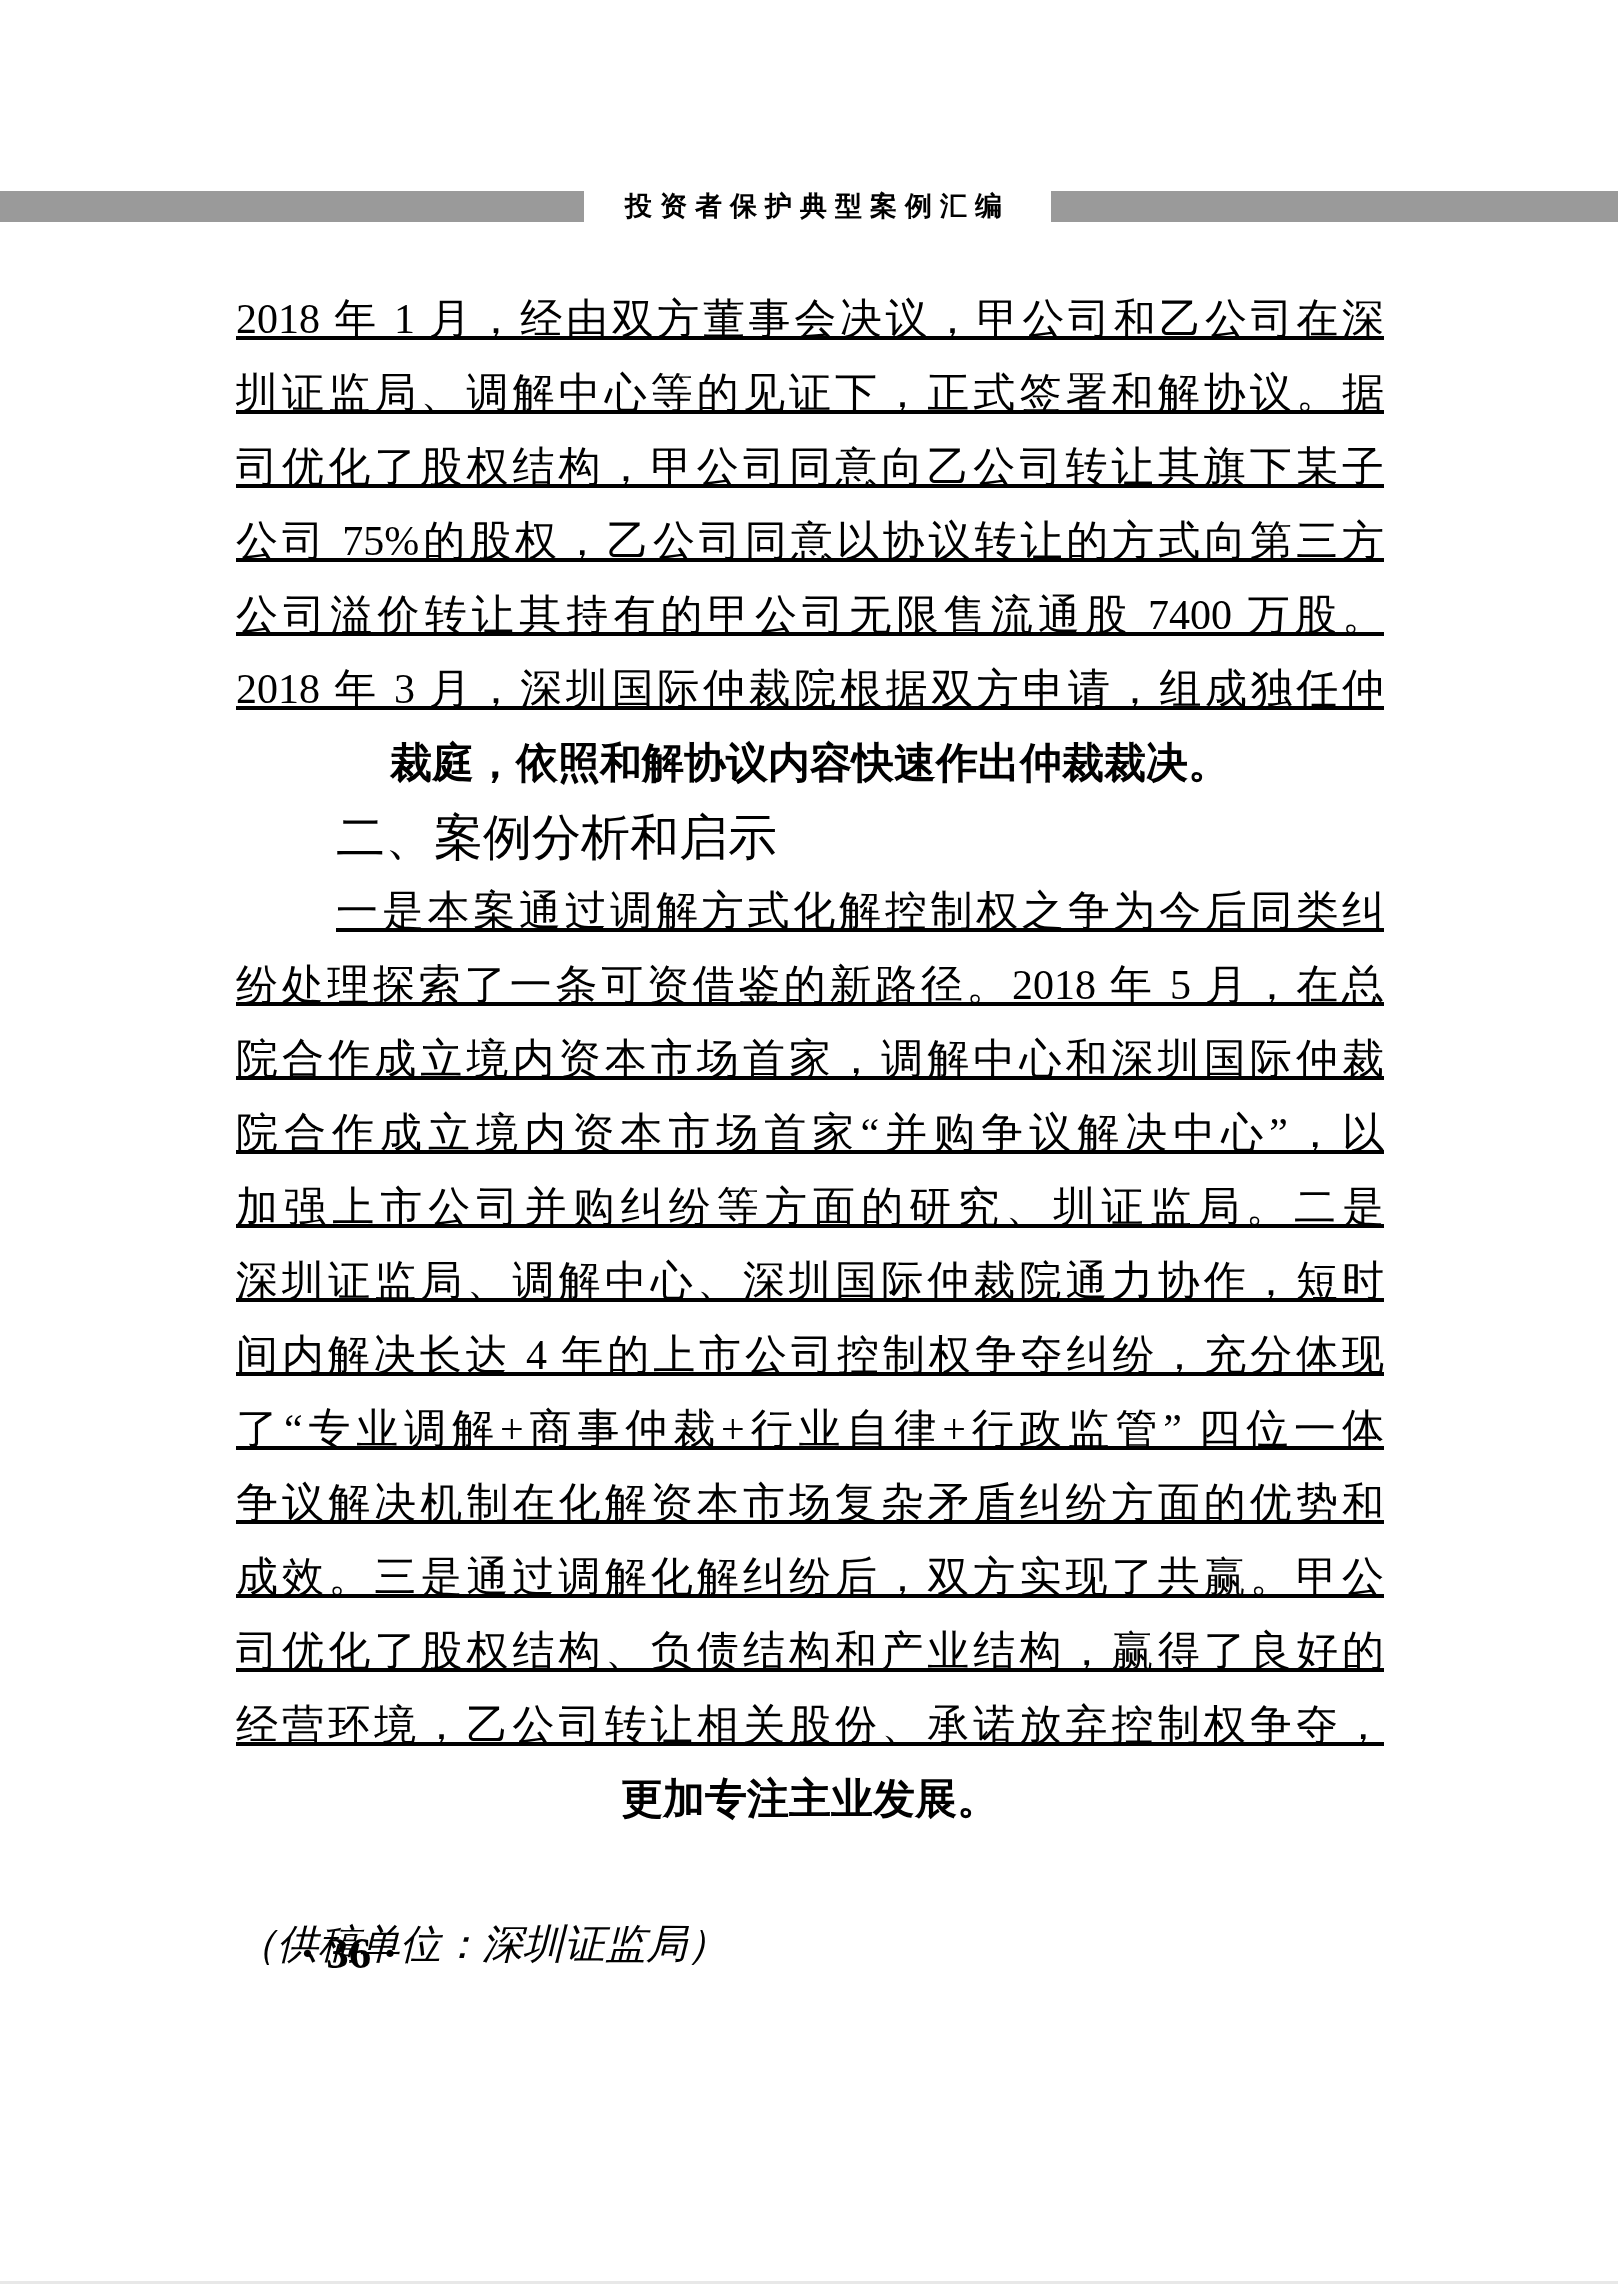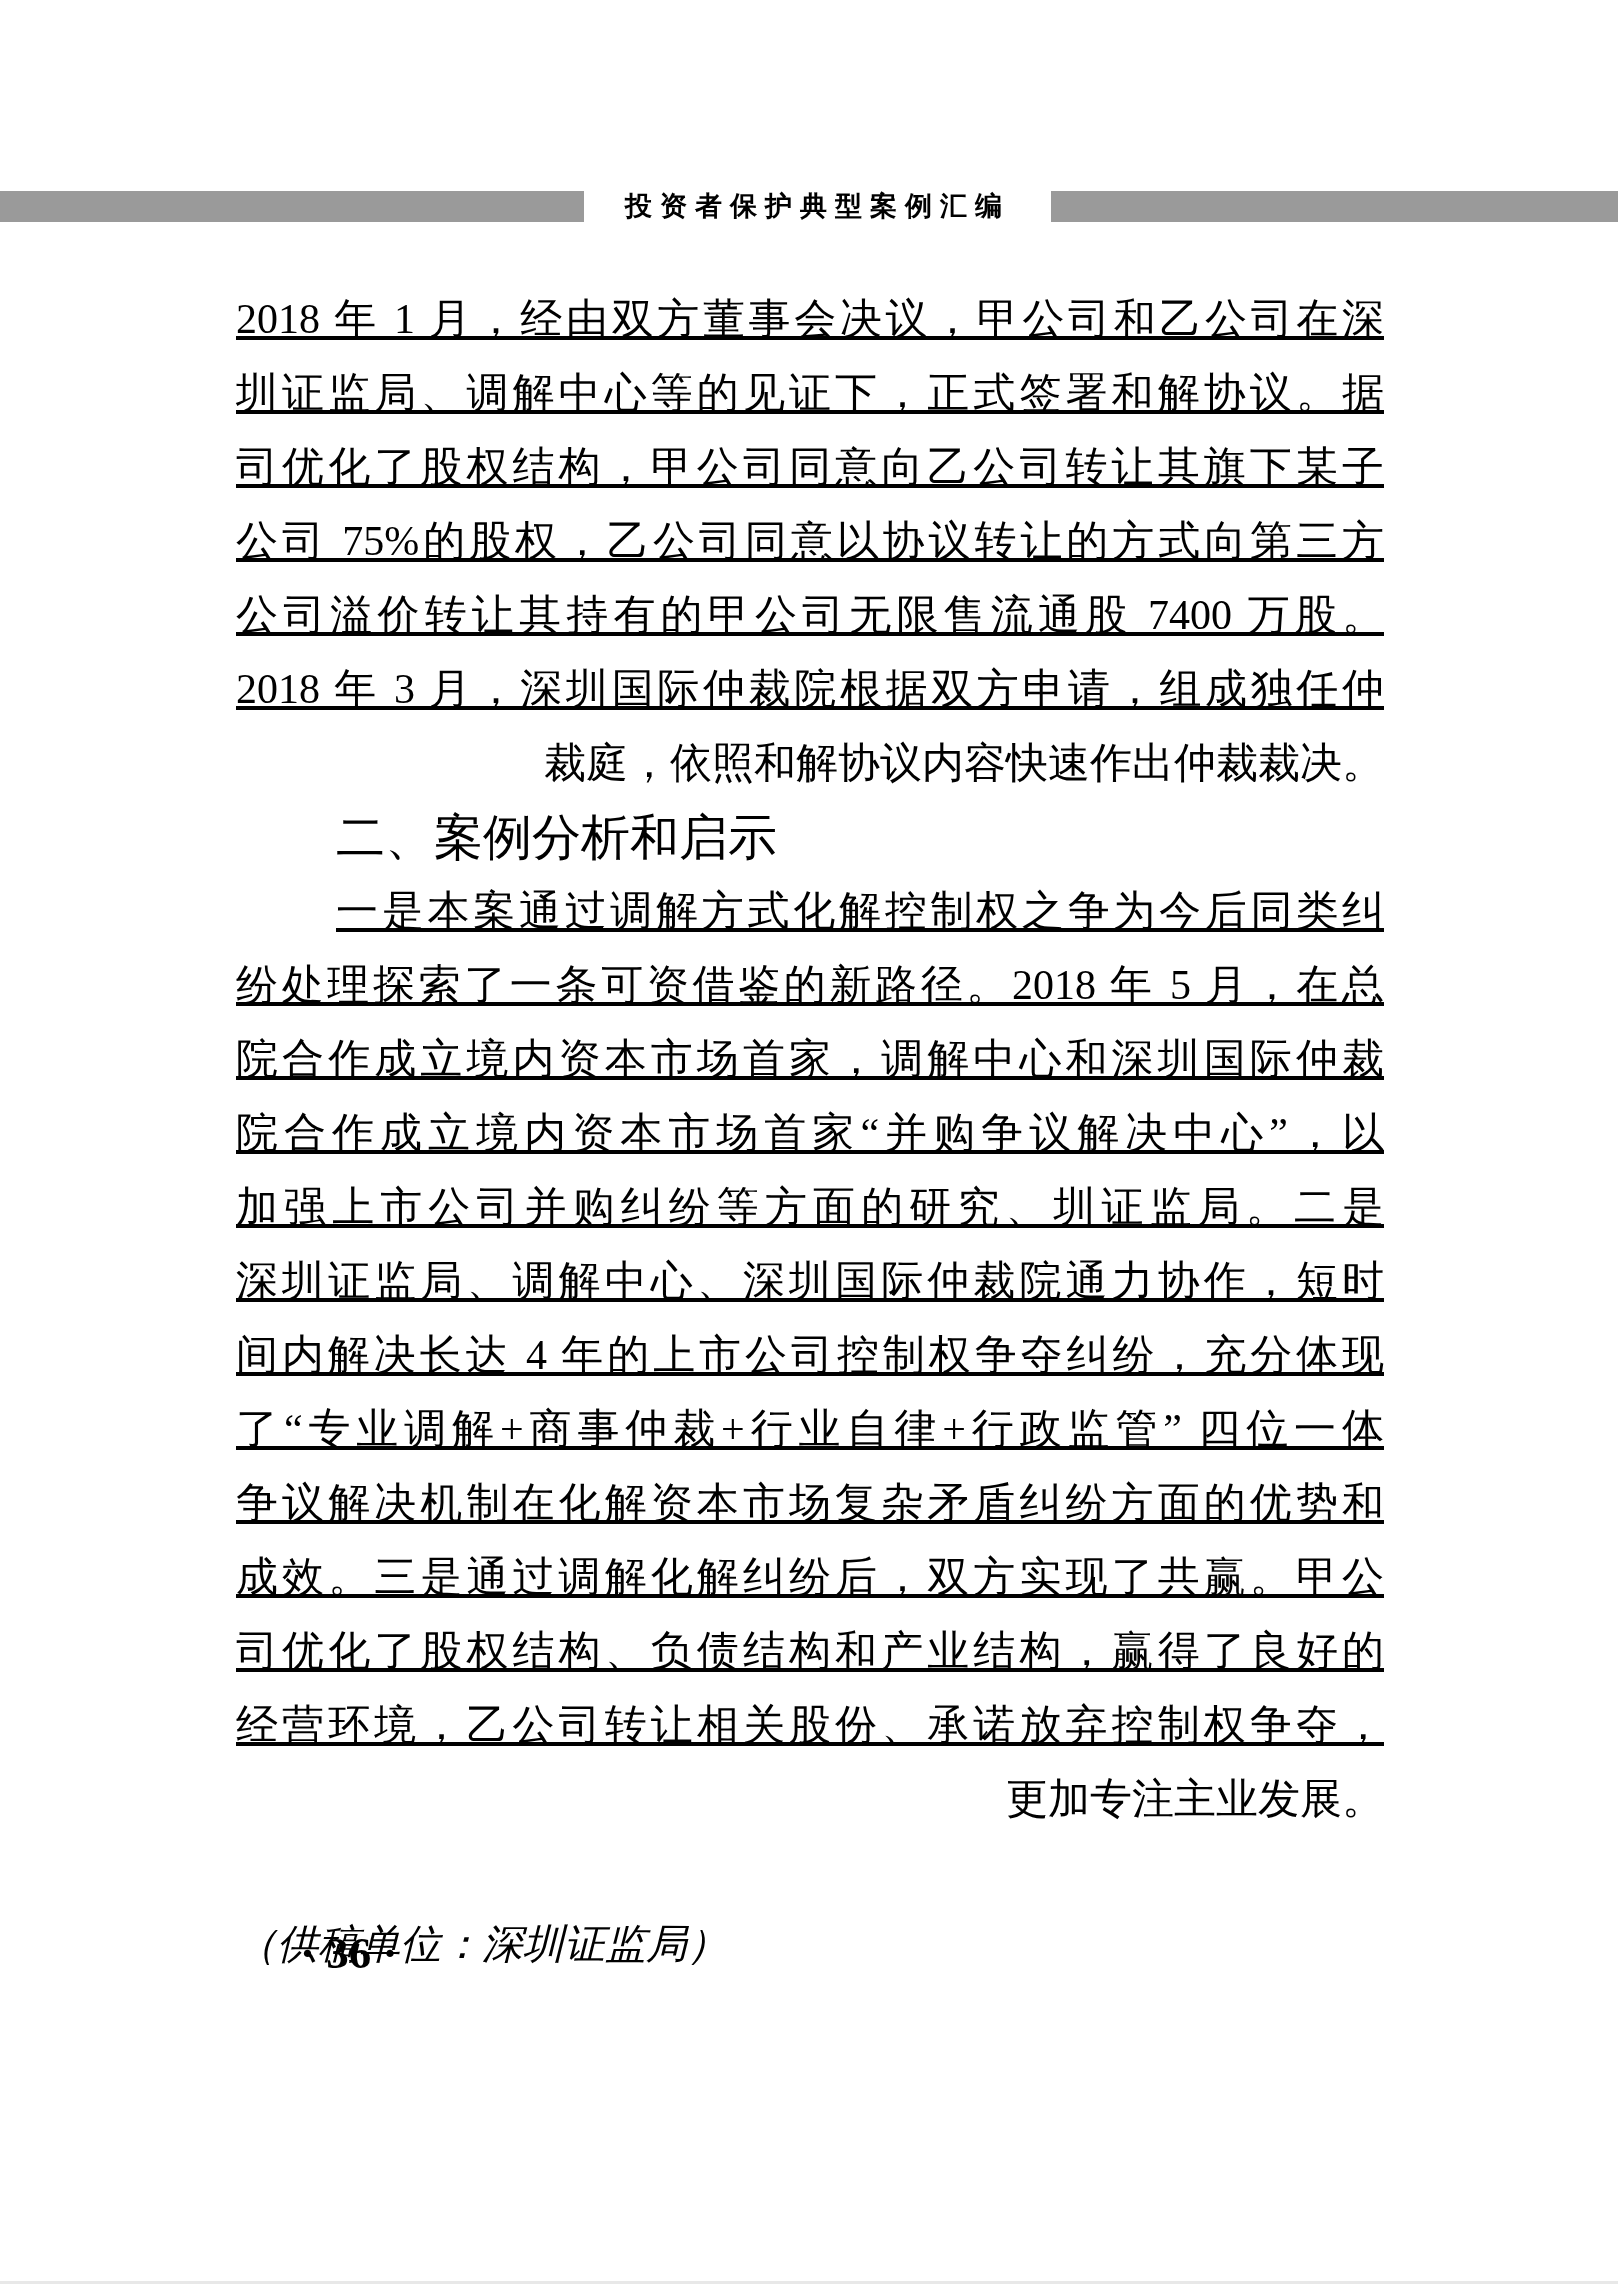--- a/index.html
+++ b/index.html
@@ -49,21 +49,21 @@
     text-align-last: justify;
     text-decoration: underline;
   }
   .line.indent { text-indent: 100px; }
   .line.heading {
     font-family: "Liberation Sans", "DejaVu Sans", sans-serif;
     font-weight: normal;
     font-size: 49px;
     padding-left: 100px;
   }
-  .line.left { text-align: right; }
+  .line.left { text-align: center; font-weight: bold; }
 
   
   #attribution {
     position: absolute;
     left: 236px; top: 1908px;
     width: 1148px;
     height: 73px;
     line-height: 73px;
     font-size: 41px;
     font-style: italic;

